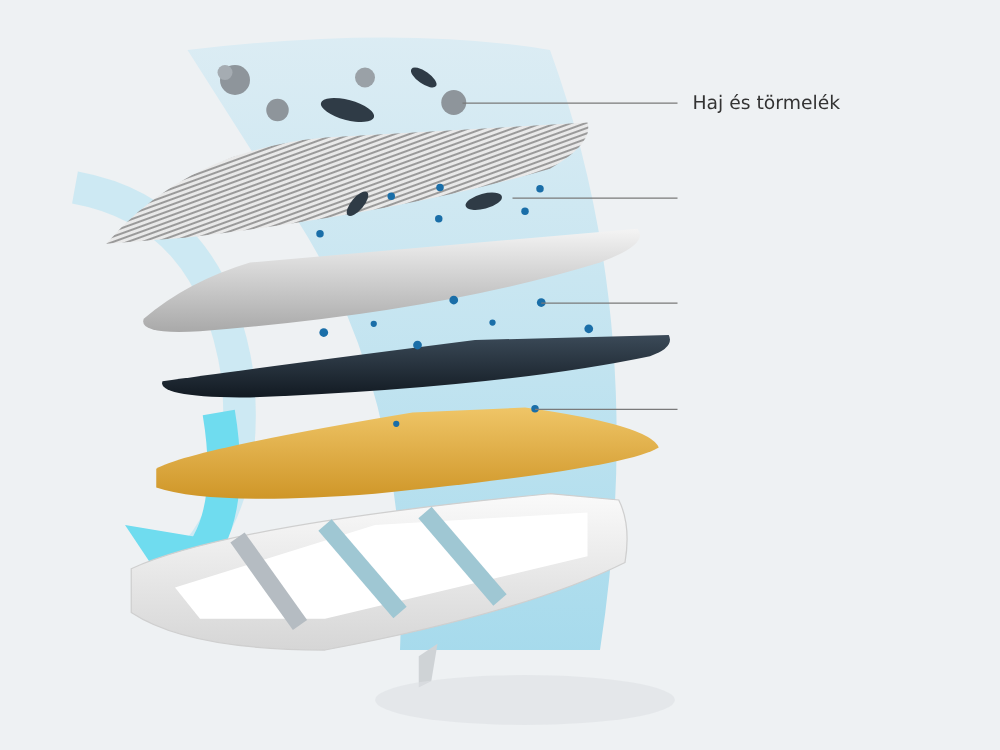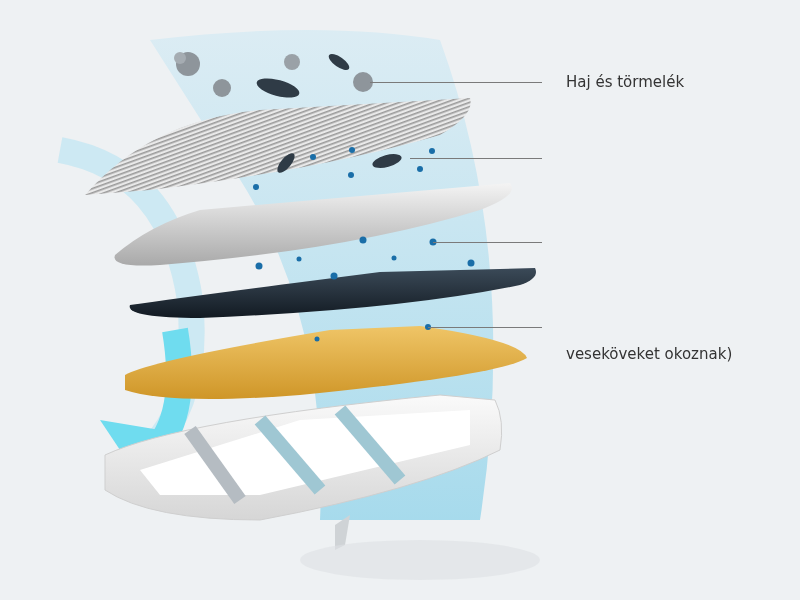--- a/index.html
+++ b/index.html
@@ -1,18 +1,18 @@
 <!DOCTYPE html>
 <html><head>
 <meta charset="utf-8">
 <style>
   html, body { margin:0; padding:0; }
   body { width:800px; height:600px; background:#eef1f3; overflow:hidden; position:relative; font-family:"DejaVu Sans", sans-serif; }
   .stage { position:absolute; left:0; top:0; width:800px; height:600px; }
-  .label { position:absolute; left:554px; color:#333; font-size:15px; line-height:24px;margin-left:12px; }
+  .label { position:absolute; left:554px; color:#333; font-size:15px; line-height:24px; }
   .leader { position:absolute; height:1px; background:#7a7a7a; }
 </style>
 </head>
 <body>
 
 <div class="stage">
 <svg width="800" height="600" viewBox="0 0 800 600">
   <defs>
     <linearGradient id="flow" x1="0" y1="0" x2="0" y2="1">
       <stop offset="0" stop-color="#cfe9f4" stop-opacity="0.6"></stop>
@@ -98,14 +98,13 @@
     <ellipse cx="387" cy="161" rx="15" ry="6" fill="#2f3b46" transform="rotate(-15 387 161)"></ellipse>
   </g>
 </svg>
 
 <div class="leader" style="left:370px; top:82px; width:172px;"></div>
 <div class="leader" style="left:410px; top:158px; width:132px;"></div>
 <div class="leader" style="left:433px; top:242px; width:109px;"></div>
 <div class="leader" style="left:428px; top:327px; width:114px;"></div>
 
 <div class="label" style="top:70px;">Haj és törmelék</div>
-<div class="label" style="top:342px;">veseköveket okoznak)</div>
 </div>
 
 </body></html>

